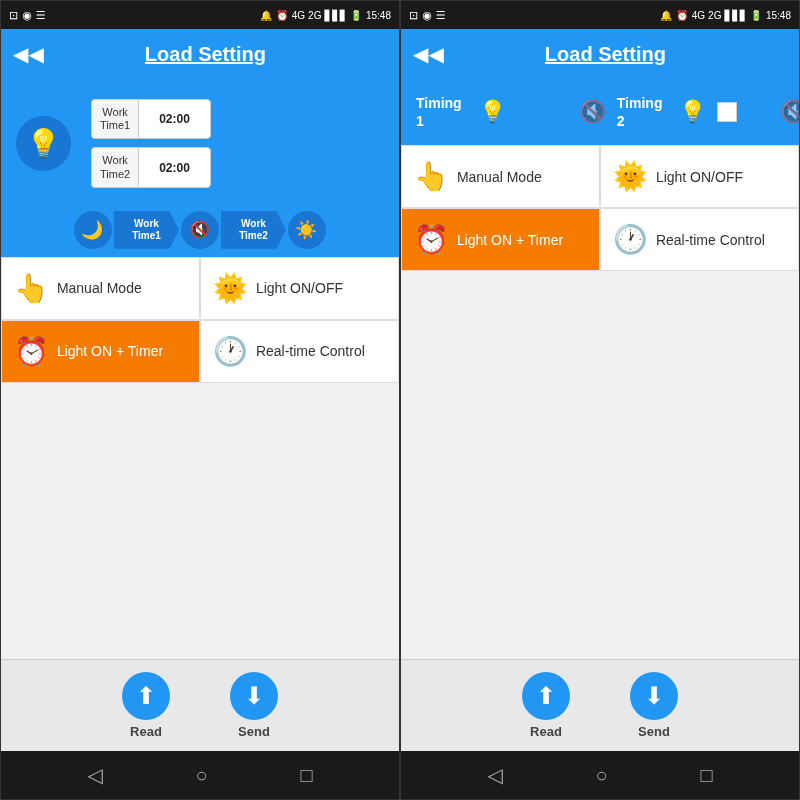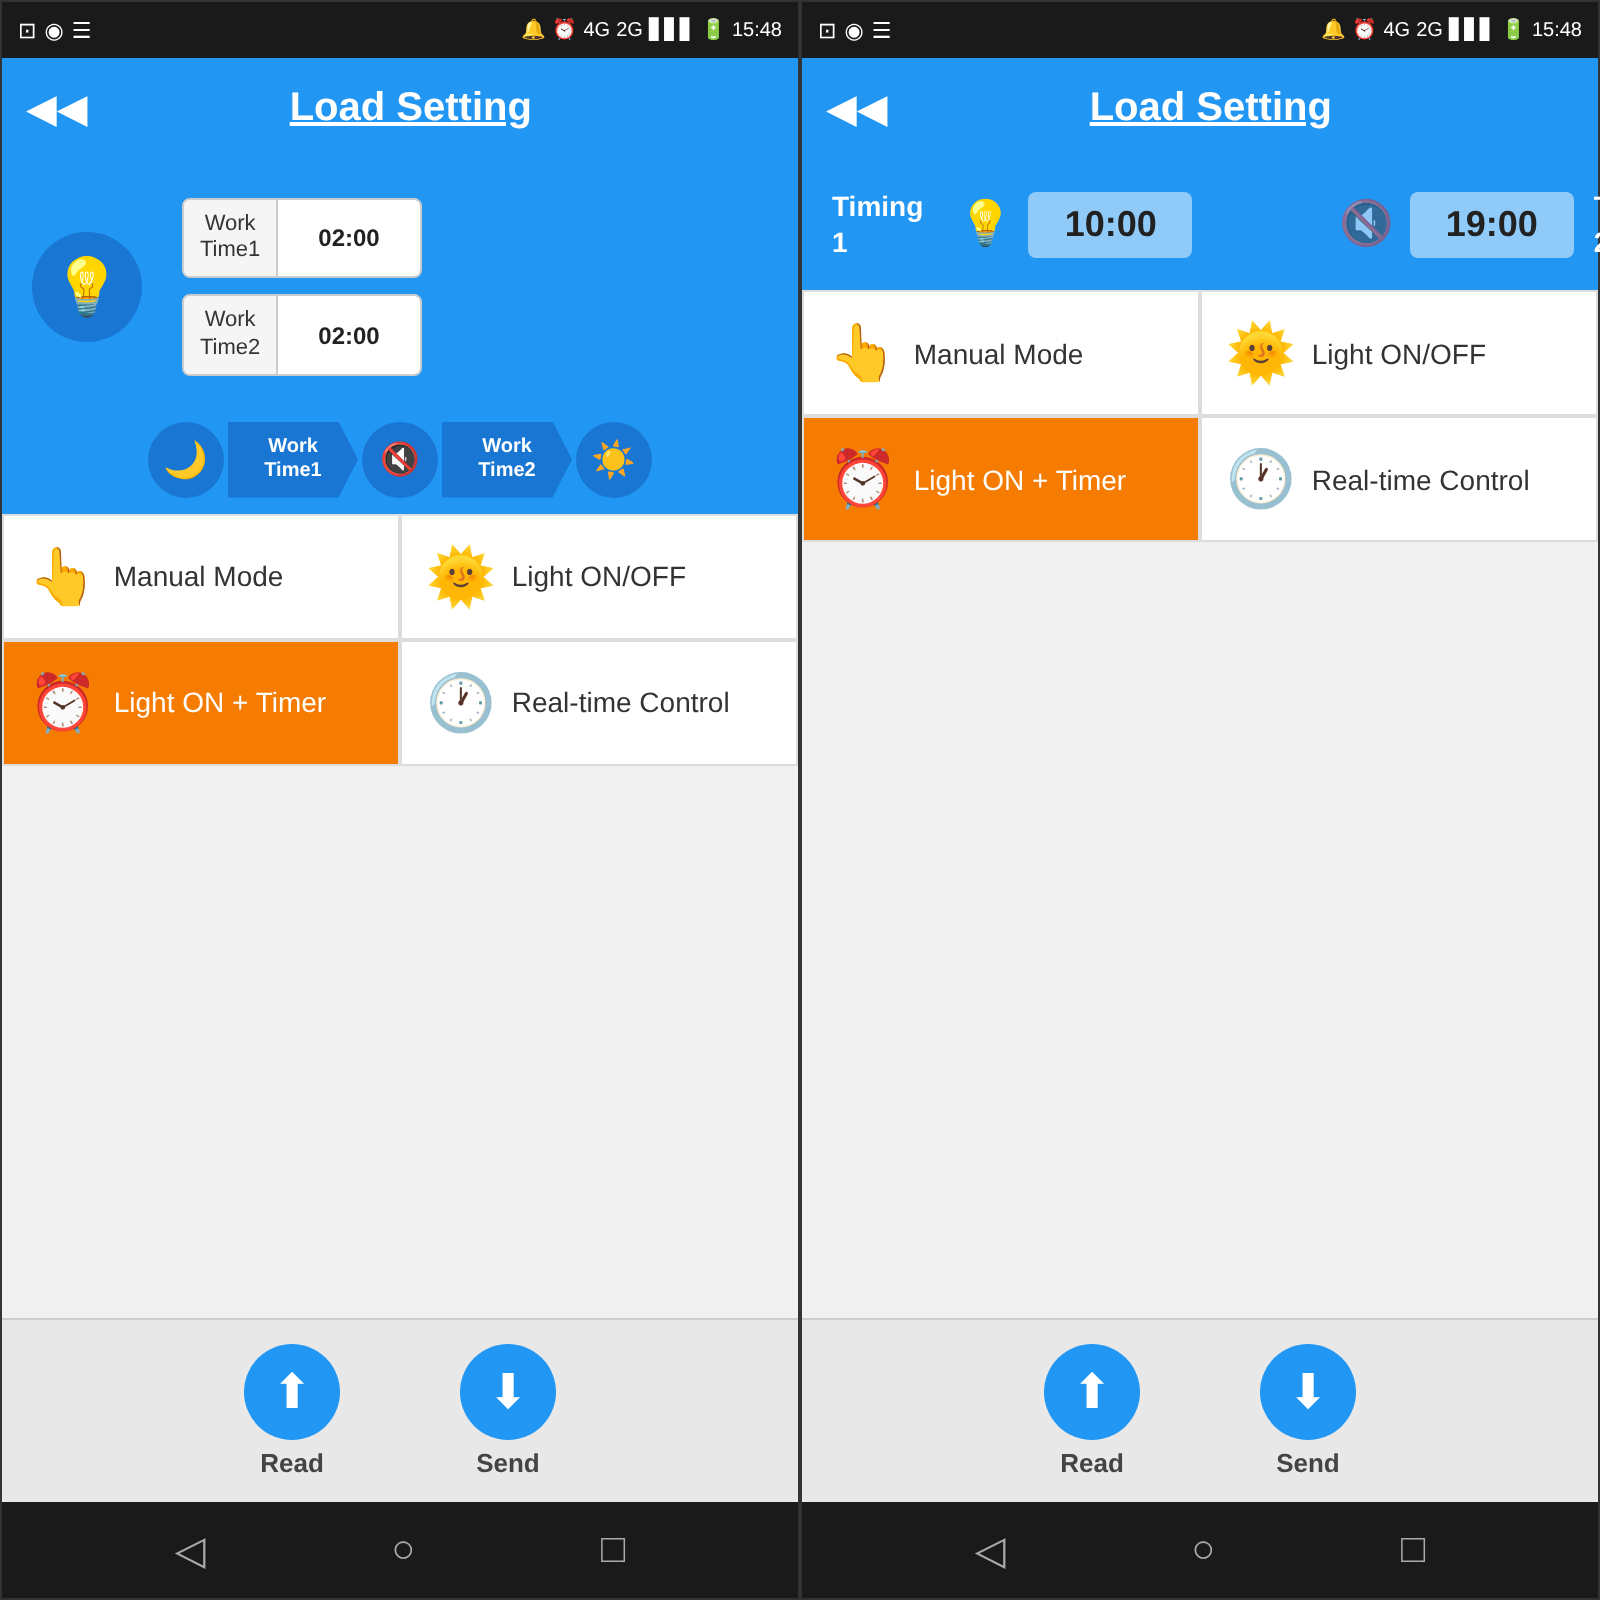--- a/index.html
+++ b/index.html
@@ -371,26 +371,24 @@
   <div class="header">
     <div class="header-back">◀◀</div>
     <div class="header-title">Load Setting</div>
   </div>
 
   <div class="timing-section">
 
     <div class="timing-row">
       <div class="timing-label" style="line-height:1.3;">Timing<br>1</div>
       <div class="timing-icon">💡</div>
-      <div class="timing-value">10:00</div>
     </div>
     <div class="timing-row">
       <div class="timing-label"></div>
       <div class="timing-icon" style="opacity:0.5;">🔇</div>
-      <div class="timing-value">19:00</div>
     </div>
 
     <div class="timing-row">
       <div class="timing-label" style="line-height:1.3;">Timing<br>2</div>
       <div class="timing-icon">💡</div>
     </div>
     <div class="timing-row">
       <div class="timing-label">
         <div class="timing-checkbox"></div>
       </div>

